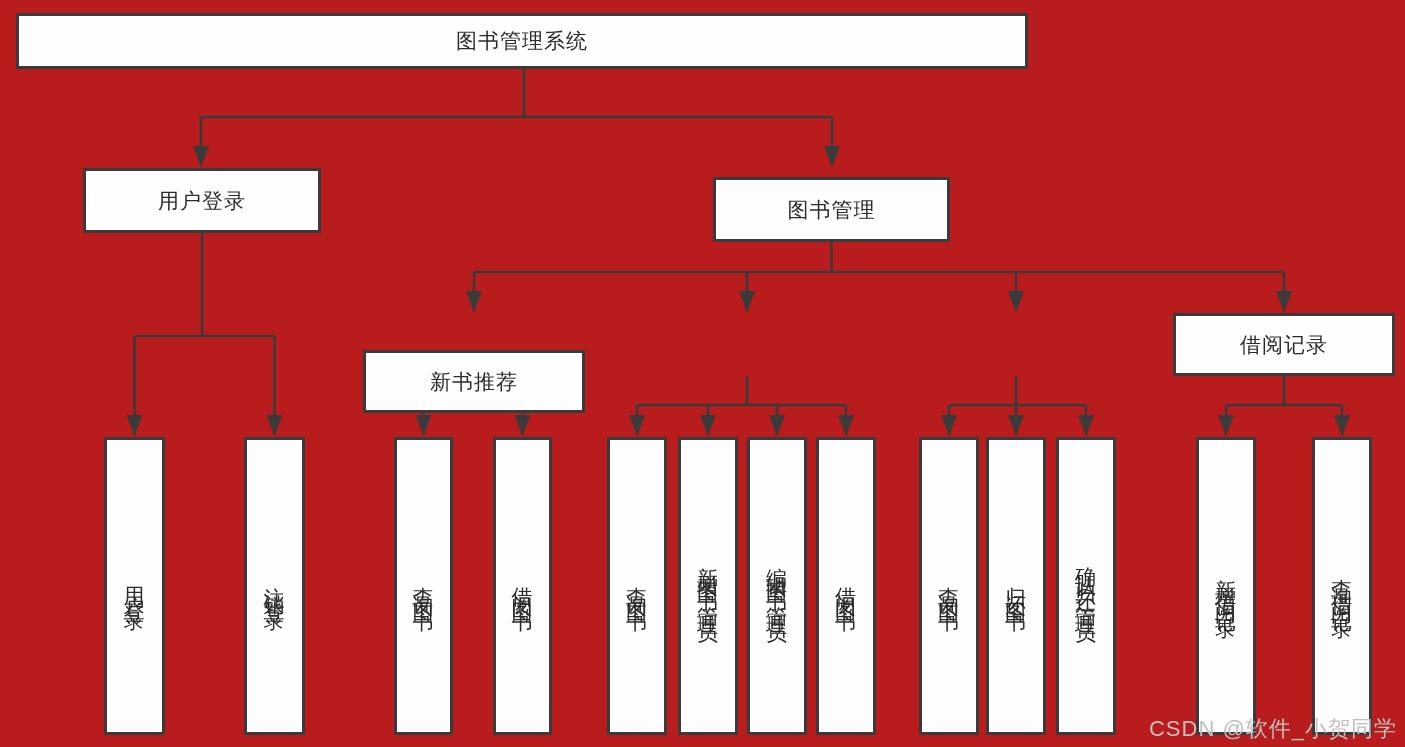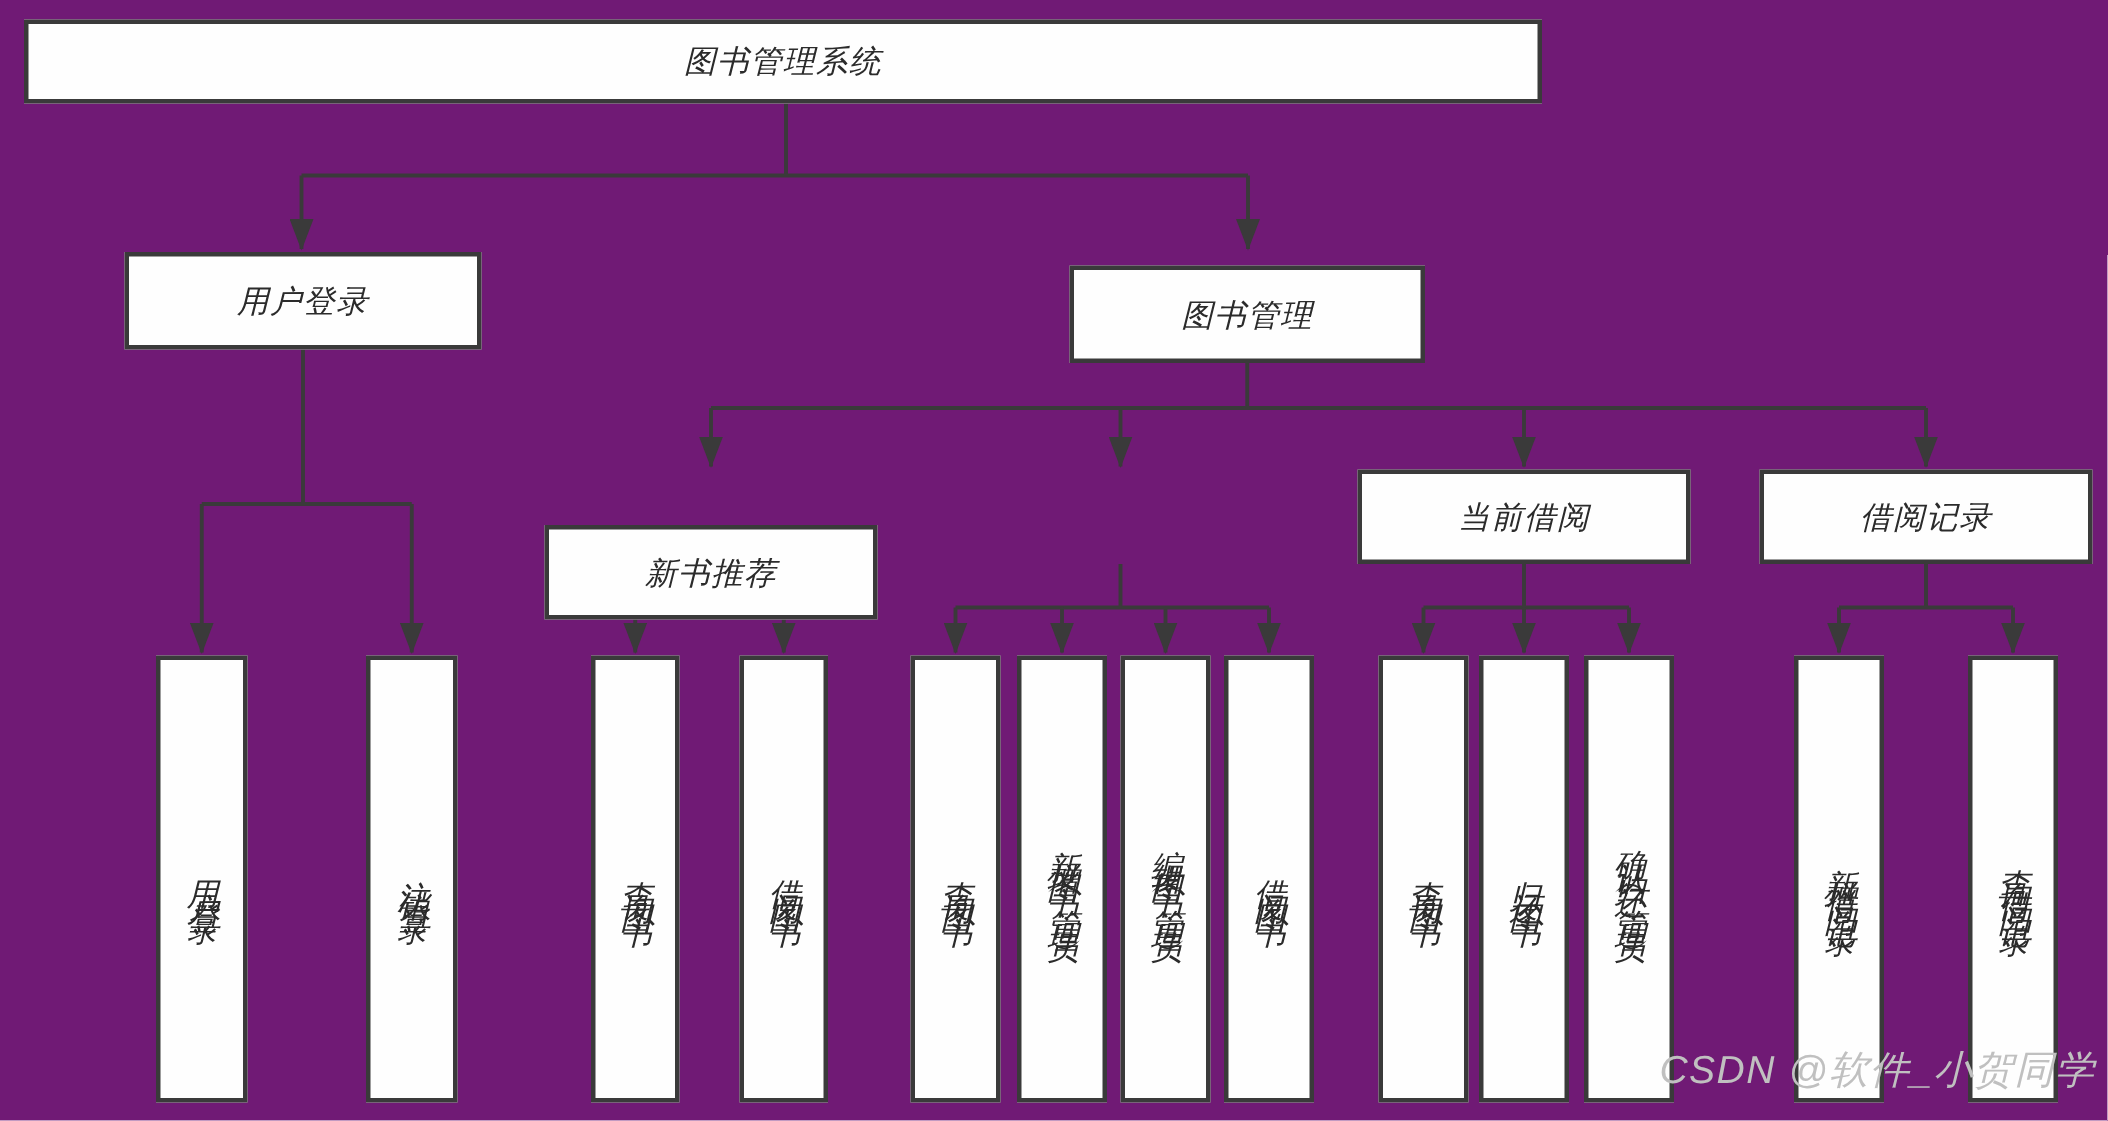--- a/index.html
+++ b/index.html
@@ -1,23 +1,22 @@
 <!DOCTYPE html>
 <html><head>
 <meta charset="utf-8">
 <style>
   html, body { margin: 0; padding: 0; background: #ffffff; }
   #canvas {
     position: relative;
     width: 1405px;
     height: 747px;
-    background: #701a75;
+    background: #b91c1c;
     font-family: "Liberation Sans", "DejaVu Sans", sans-serif;
     overflow: hidden;
-    font-style: italic;
   }
   #connectors {
     position: absolute;
     left: 0; top: 0;
     width: 1405px; height: 747px;
   }
   .node {
     position: absolute;
     box-sizing: border-box;
     border: 3px solid #3a3a3a;
@@ -46,22 +45,22 @@
     writing-mode: vertical-rl;
     text-orientation: mixed;
     font-size: 21px;
     letter-spacing: 8px;
     line-height: 1;
     white-space: nowrap;
   }
   #watermark {
     position: absolute;
     right: 8px;
-    bottom: 16px;
-    font-size: 26px;
+    bottom: 3px;
+    font-size: 22px;
     color: #c0c0c0;
     letter-spacing: 1px;
     white-space: nowrap;
   }
 </style>
 </head>
 <body>
 
 <div id="canvas">
 
@@ -121,21 +120,20 @@
       </g>
     </g>
   </svg>
 
   <div class="node" style="left:16px; top:13px; width:1012px; height:56px;">图书管理系统</div>
 
   <div class="node" style="left:83px; top:168px; width:238px; height:65px;">用户登录</div>
   <div class="node" style="left:713px; top:177px; width:237px; height:65px;text-align:right;">图书管理</div>
 
   <div class="node" style="left:363px; top:313px; width:222px; height:63px;margin-top:37px;">新书推荐</div>
-  <div class="node" style="left:905px; top:313px; width:222px; height:63px;">当前借阅</div>
   <div class="node" style="left:1173px; top:313px; width:222px; height:63px;">借阅记录</div>
 
   <div class="leaf" style="left:104px; width:61px;">
     <span>用户登录</span>
   </div>
   <div class="leaf" style="left:244px; width:61px;">
     <span>注销登录</span>
   </div>
 
   <div class="leaf" style="left:394px; width:59px;">

